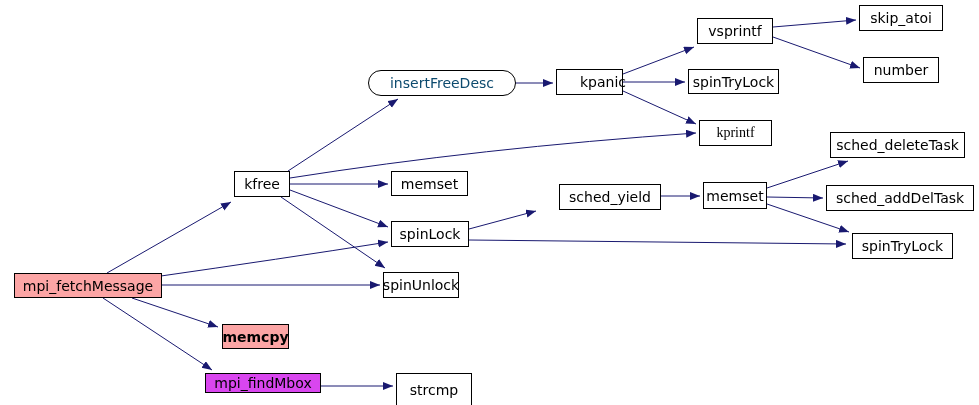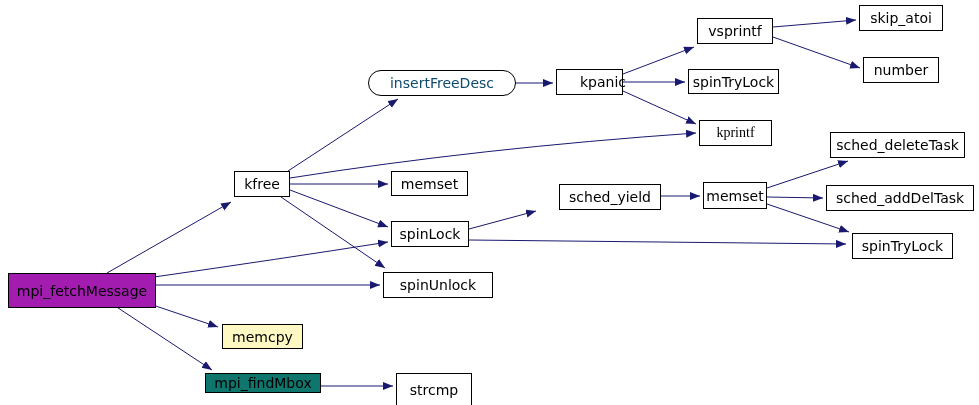--- a/index.html
+++ b/index.html
@@ -56,34 +56,34 @@
         <path d="M641,196 L700,196" class="edge" stroke="#191970" marker-end="url(#arrowhead)"></path>
         <path d="M767,188 L848,161" class="edge" stroke="#191970" marker-end="url(#arrowhead)"></path>
         <path d="M767,197 L823,198" class="edge" stroke="#191970" marker-end="url(#arrowhead)"></path>
         <path d="M767,204 L849,232" class="edge" stroke="#191970" marker-end="url(#arrowhead)"></path>
         <path d="M469,229 L536,211" class="edge" stroke="#191970" marker-end="url(#arrowhead)"></path>
         <path d="M469,240 L846,244" class="edge" stroke="#191970" marker-end="url(#arrowhead)"></path>
         <path d="M321,386 L393,386" class="edge" stroke="#191970" marker-end="url(#arrowhead)"></path>
       </g>
   </svg>
   <div id="node-group">
-      <div class="node root" style="left: 8px; top: 273px; width: 148px; height: 35px; border-color: rgb(0, 0, 0); background: #a21caf; color: rgb(0, 0, 0);">mpi_fetchMessage</div>
+      <div class="node root" style="left: 14px; top: 273px; width: 148px; height: 25px; border-color: rgb(0, 0, 0); background: #fca5a5; color: rgb(0, 0, 0);">mpi_fetchMessage</div>
       <div class="node" style="left: 234px; top: 171px; width: 56px; height: 26px; border-color: rgb(0, 0, 0); background: rgb(255, 255, 255); color: rgb(0, 0, 0);">kfree</div>
       <div class="node" style="left: 368px; top: 70px; width: 148px; height: 26px; border-color: rgb(0, 0, 0); background: rgb(255, 255, 255); color: #0c4a6e; border-radius: 13px;">insertFreeDesc</div>
       <div class="node" style="left: 556px; top: 69px; width: 67px; height: 26px; border-color: rgb(0, 0, 0); background: rgb(255, 255, 255); color: rgb(0, 0, 0); padding-left: 27px;">kpanic</div>
       <div class="node" style="left: 697px; top: 18px; width: 76px; height: 26px; border-color: rgb(0, 0, 0); background: rgb(255, 255, 255); color: rgb(0, 0, 0);">vsprintf</div>
       <div class="node" style="left: 859px; top: 5px; width: 84px; height: 26px; border-color: rgb(0, 0, 0); background: rgb(255, 255, 255); color: rgb(0, 0, 0);">skip_atoi</div>
       <div class="node" style="left: 863px; top: 57px; width: 76px; height: 26px; border-color: rgb(0, 0, 0); background: rgb(255, 255, 255); color: rgb(0, 0, 0);">number</div>
       <div class="node" style="left: 688px; top: 69px; width: 91px; height: 25px; border-color: rgb(0, 0, 0); background: rgb(255, 255, 255); color: rgb(0, 0, 0);">spinTryLock</div>
       <div class="node" style="left: 699px; top: 120px; width: 73px; height: 26px; border-color: rgb(0, 0, 0); background: rgb(255, 255, 255); color: rgb(0, 0, 0); font-family: Liberation Serif, serif;">kprintf</div>
       <div class="node" style="left: 391px; top: 171px; width: 77px; height: 25px; border-color: rgb(0, 0, 0); background: rgb(255, 255, 255); color: rgb(0, 0, 0);">memset</div>
       <div class="node" style="left: 539px; top: 184px; width: 102px; height: 26px; border-color: rgb(0, 0, 0); background: rgb(255, 255, 255); color: rgb(0, 0, 0); margin-left: 20px;">sched_yield</div>
       <div class="node" style="left: 703px; top: 182px; width: 64px; height: 27px; border-color: rgb(0, 0, 0); background: rgb(255, 255, 255); color: rgb(0, 0, 0);">memset</div>
       <div class="node" style="left: 830px; top: 132px; width: 135px; height: 26px; border-color: rgb(0, 0, 0); background: rgb(255, 255, 255); color: rgb(0, 0, 0);">sched_deleteTask</div>
       <div class="node" style="left: 826px; top: 185px; width: 148px; height: 26px; border-color: rgb(0, 0, 0); background: rgb(255, 255, 255); color: rgb(0, 0, 0);">sched_addDelTask</div>
       <div class="node" style="left: 852px; top: 233px; width: 101px; height: 26px; border-color: rgb(0, 0, 0); background: rgb(255, 255, 255); color: rgb(0, 0, 0);">spinTryLock</div>
       <div class="node" style="left: 391px; top: 221px; width: 78px; height: 26px; border-color: rgb(0, 0, 0); background: rgb(255, 255, 255); color: rgb(0, 0, 0);">spinLock</div>
-      <div class="node" style="left: 383px; top: 272px; width: 110px; height: 26px; border-color: rgb(0, 0, 0); background: rgb(255, 255, 255); color: rgb(0, 0, 0);">spinUnlock</div>
-      <div class="node" style="left: 222px; top: 324px; width: 81px; height: 25px; border-color: rgb(0, 0, 0); background: #fef9c3; color: rgb(0, 0, 0);">memcpy</div>
-      <div class="node" style="left: 205px; top: 373px; width: 116px; height: 20px; border-color: rgb(0, 0, 0); background: #0f766e; color: rgb(0, 0, 0);">mpi_findMbox</div>
+      <div class="node" style="left: 383px; top: 272px; width: 76px; height: 26px; border-color: rgb(0, 0, 0); background: rgb(255, 255, 255); color: rgb(0, 0, 0);">spinUnlock</div>
+      <div class="node" style="left: 222px; top: 324px; width: 67px; height: 25px; border-color: rgb(0, 0, 0); background: #fca5a5; color: rgb(0, 0, 0); font-weight: bold;">memcpy</div>
+      <div class="node" style="left: 205px; top: 373px; width: 116px; height: 20px; border-color: rgb(0, 0, 0); background: #d946ef; color: rgb(0, 0, 0);">mpi_findMbox</div>
       <div class="node" style="left: 396px; top: 373px; width: 76px; height: 34px; border-color: rgb(0, 0, 0); background: rgb(255, 255, 255); color: rgb(0, 0, 0);">strcmp</div>
     </div>
 </div>
 
 </body></html>

